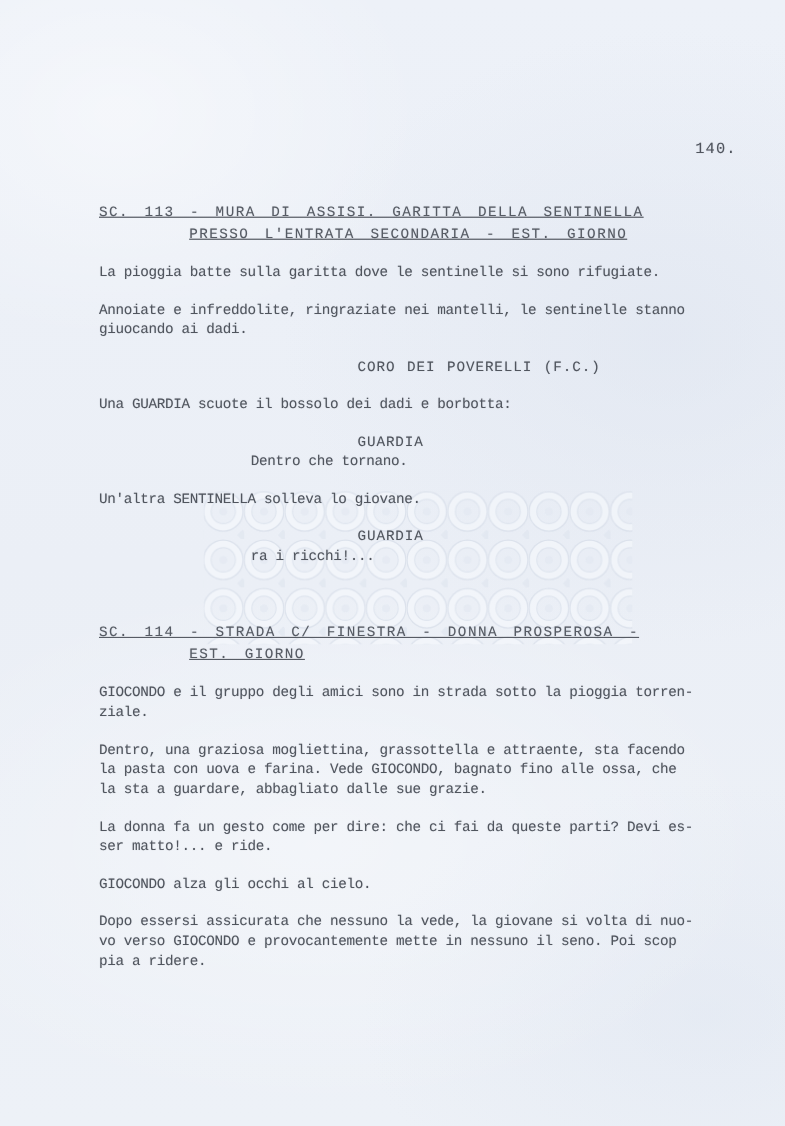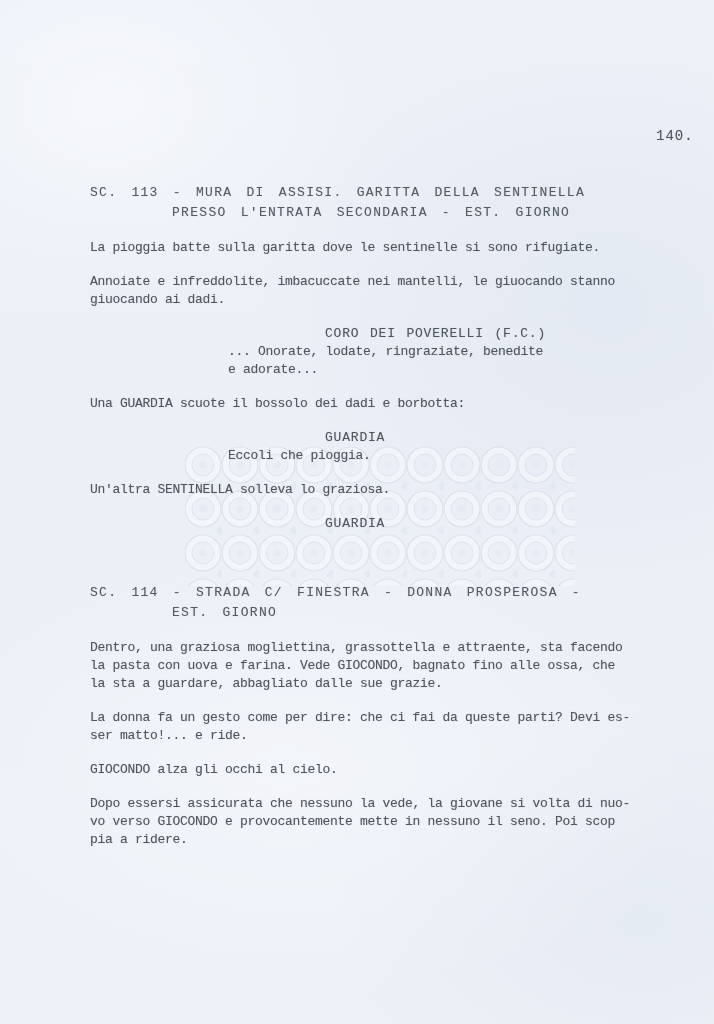--- a/index.html
+++ b/index.html
@@ -18,21 +18,21 @@
       radial-gradient(ellipse 600px 350px at 40% 75%, rgba(255,255,255,0.35), rgba(255,255,255,0) 70%),
       radial-gradient(ellipse 450px 300px at 90% 90%, rgba(221,228,240,0.45), rgba(221,228,240,0) 70%),
       linear-gradient(180deg, #edf1f8 0%, #ebeff6 50%, #edf1f7 100%);
     font-family: "Liberation Mono", "DejaVu Sans Mono", monospace;
     color: #50555e;
   }
 
   .page-number {
     position: absolute;
     top: 128px;
-    left: 656px;
+    left: 632px;
     font-size: 14px;
     letter-spacing: 1px;
     text-shadow: 0 0 1px rgba(80,86,96,0.35);
   }
 
   .watermark {
     position: absolute;
     left: 185px;
     top: 446px;
     width: 390px;
@@ -53,20 +53,21 @@
   }
 
   .block { margin-top: 16px; }
   .block:first-child { margin-top: 0; }
 
   .scene-heading {
     line-height: 20px;
     letter-spacing: 1.3px;
     word-spacing: 5px;
     color: #565b64;
+    text-decoration: underline;
   }
   .scene-heading .line { padding-left: 82px; }
   .scene-heading .line:first-child { padding-left: 0; }
   .scene-heading.gap-large { margin-top: 50px; }
 
   .character {
     padding-left: 235px;
     letter-spacing: 0.8px;
     word-spacing: 2px;
   }
@@ -98,50 +99,51 @@
 
 <main class="script-body">
     <div class="block scene-heading">
       <div class="line">SC. 113 - MURA DI ASSISI. GARITTA DELLA SENTINELLA</div>
       <div class="line">PRESSO L'ENTRATA SECONDARIA - EST. GIORNO</div>
     </div>
     <div class="block action">
       <div class="line">La pioggia batte sulla garitta dove le sentinelle si sono rifugiate.</div>
     </div>
     <div class="block action">
-      <div class="line">Annoiate e infreddolite, imbacuccate nei mantelli, le giuocando stanno</div>
+      <div class="line">Annoiate e infreddolite, ringraziate nei mantelli, le sentinelle stanno</div>
       <div class="line">giuocando ai dadi.</div>
     </div>
     <div class="block character">
       <div class="line">CORO DEI POVERELLI (F.C.)</div>
-    </div>
-    <div class="block dialogue">
-      <div class="line">... Onorate, lodate, ringraziate, benedite</div>
-      <div class="line">e adorate...</div>
     </div>
     <div class="block action">
       <div class="line">Una GUARDIA scuote il bossolo dei dadi e borbotta:</div>
     </div>
     <div class="block character">
       <div class="line">GUARDIA</div>
     </div>
     <div class="block dialogue">
-      <div class="line">Eccoli che pioggia.</div>
+      <div class="line">Dentro che tornano.</div>
     </div>
     <div class="block action">
-      <div class="line">Un'altra SENTINELLA solleva lo graziosa.</div>
+      <div class="line">Un'altra SENTINELLA solleva lo giovane.</div>
     </div>
     <div class="block character">
       <div class="line">GUARDIA</div>
     </div>
     <div class="block dialogue">
+      <div class="line">ra i ricchi!...</div>
     </div>
     <div class="block scene-heading gap-large">
       <div class="line">SC. 114 - STRADA C/ FINESTRA - DONNA PROSPEROSA -</div>
       <div class="line">EST. GIORNO</div>
+    </div>
+    <div class="block action">
+      <div class="line">GIOCONDO e il gruppo degli amici sono in strada sotto la pioggia torren-</div>
+      <div class="line">ziale.</div>
     </div>
     <div class="block action">
       <div class="line">Dentro, una graziosa mogliettina, grassottella e attraente, sta facendo</div>
       <div class="line">la pasta con uova e farina. Vede GIOCONDO, bagnato fino alle ossa, che</div>
       <div class="line">la sta a guardare, abbagliato dalle sue grazie.</div>
     </div>
     <div class="block action">
       <div class="line">La donna fa un gesto come per dire: che ci fai da queste parti? Devi es-</div>
       <div class="line">ser matto!... e ride.</div>
     </div>

